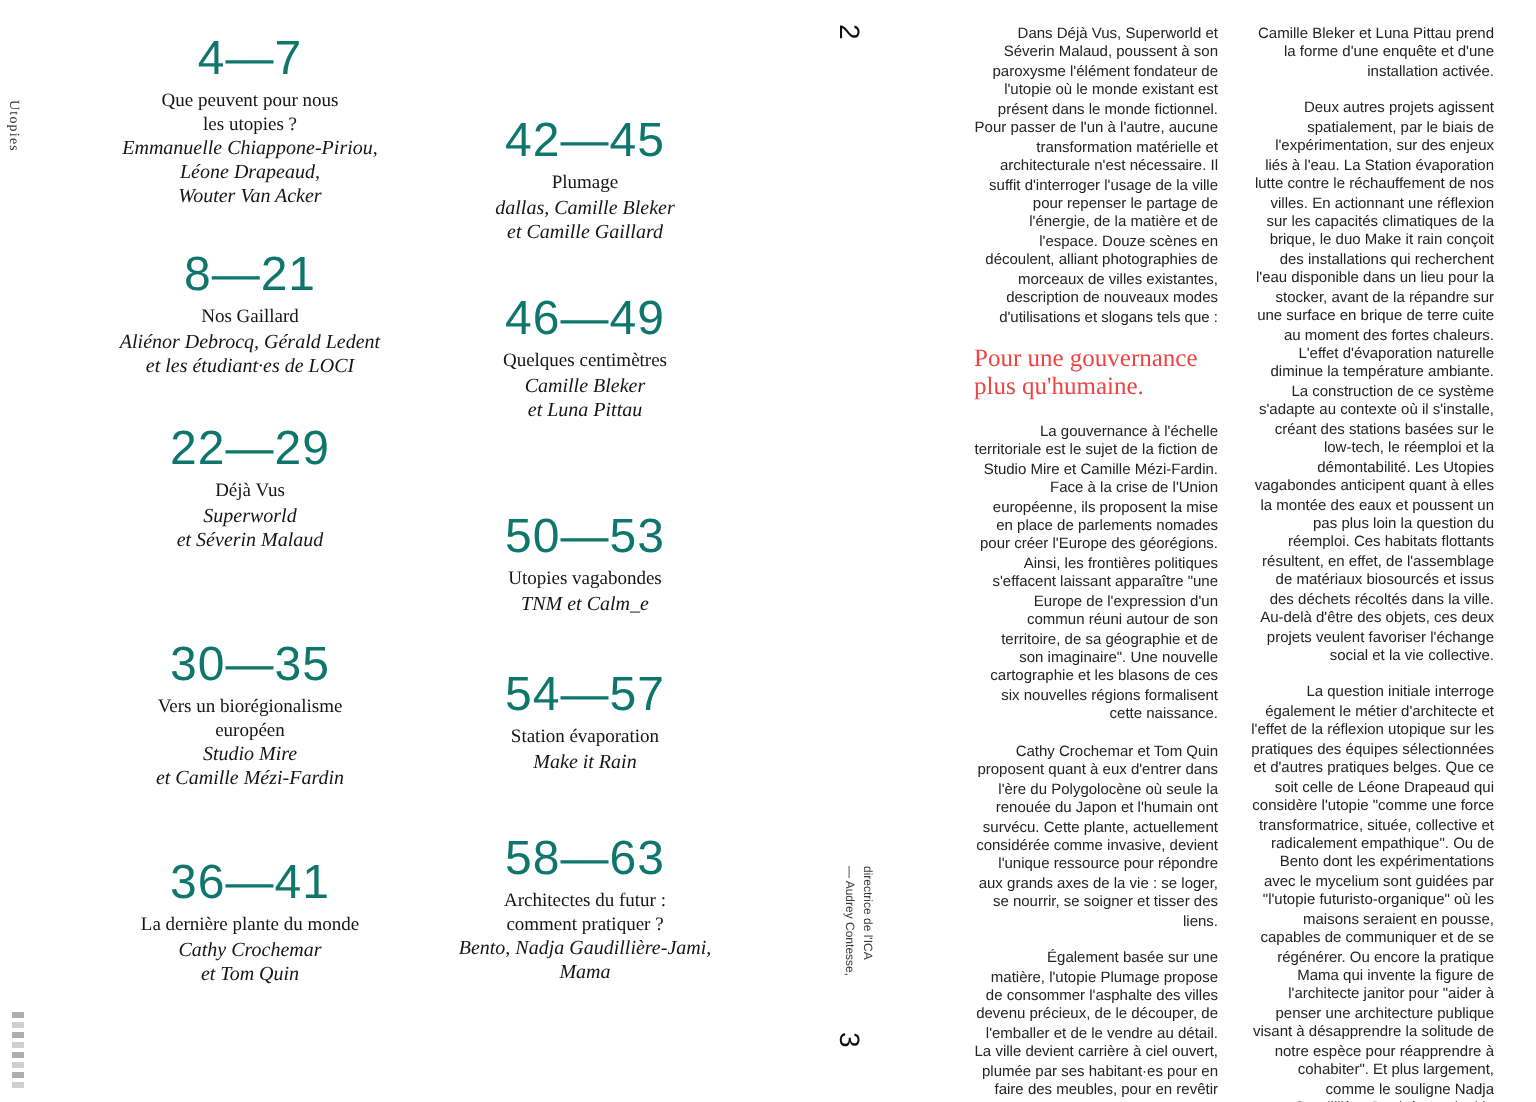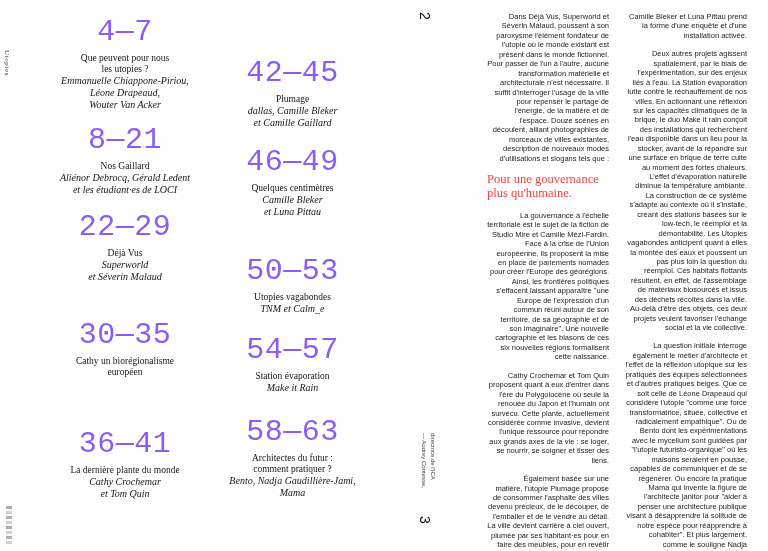--- a/index.html
+++ b/index.html
@@ -9,24 +9,24 @@
     background:#ffffff;
     overflow:hidden;
     font-family:"Liberation Sans",sans-serif;
     color:#111;
   }
   
   .toc-entry{position:absolute;text-align:center;}
   .toc-col1{left:15px;width:220px;}
   .toc-col2{left:185px;width:215px;}
   .toc-pages{
-    font-family:Liberation Mono, monospace;
-    font-size:30px;line-height:1.05;
+    font-family:Liberation Sans, sans-serif;
+    font-size:24px;line-height:1.05;
     letter-spacing:0.5px;
-    color:#8b5cf6;
+    color:#0f766e;
     margin-bottom:4px;
   }
   .toc-title{
     font-family:"Liberation Serif",serif;
     font-size:9.5px;line-height:1.2;
     color:#151515;
     white-space:pre-line;
   }
   .toc-authors{
     font-family:"Liberation Serif",serif;
@@ -108,22 +108,24 @@
 et les étudiant·es de LOCI</div>
   </div>
   <div class="toc-entry toc-col1" style="top:212px">
     <div class="toc-pages">22—29</div>
     <div class="toc-title">Déjà Vus</div>
     <div class="toc-authors">Superworld
 et Séverin Malaud</div>
   </div>
   <div class="toc-entry toc-col1" style="top:320px">
     <div class="toc-pages">30—35</div>
-    <div class="toc-title">Cathy un biorégionalisme
+    <div class="toc-title">Vers un biorégionalisme
 européen</div>
+    <div class="toc-authors">Studio Mire
+et Camille Mézi-Fardin</div>
   </div>
   <div class="toc-entry toc-col1" style="top:429px">
     <div class="toc-pages">36—41</div>
     <div class="toc-title">La dernière plante du monde</div>
     <div class="toc-authors">Cathy Crochemar
 et Tom Quin</div>
   </div>
 
   <div class="toc-entry toc-col2" style="top:58px">
     <div class="toc-pages">42—45</div>

